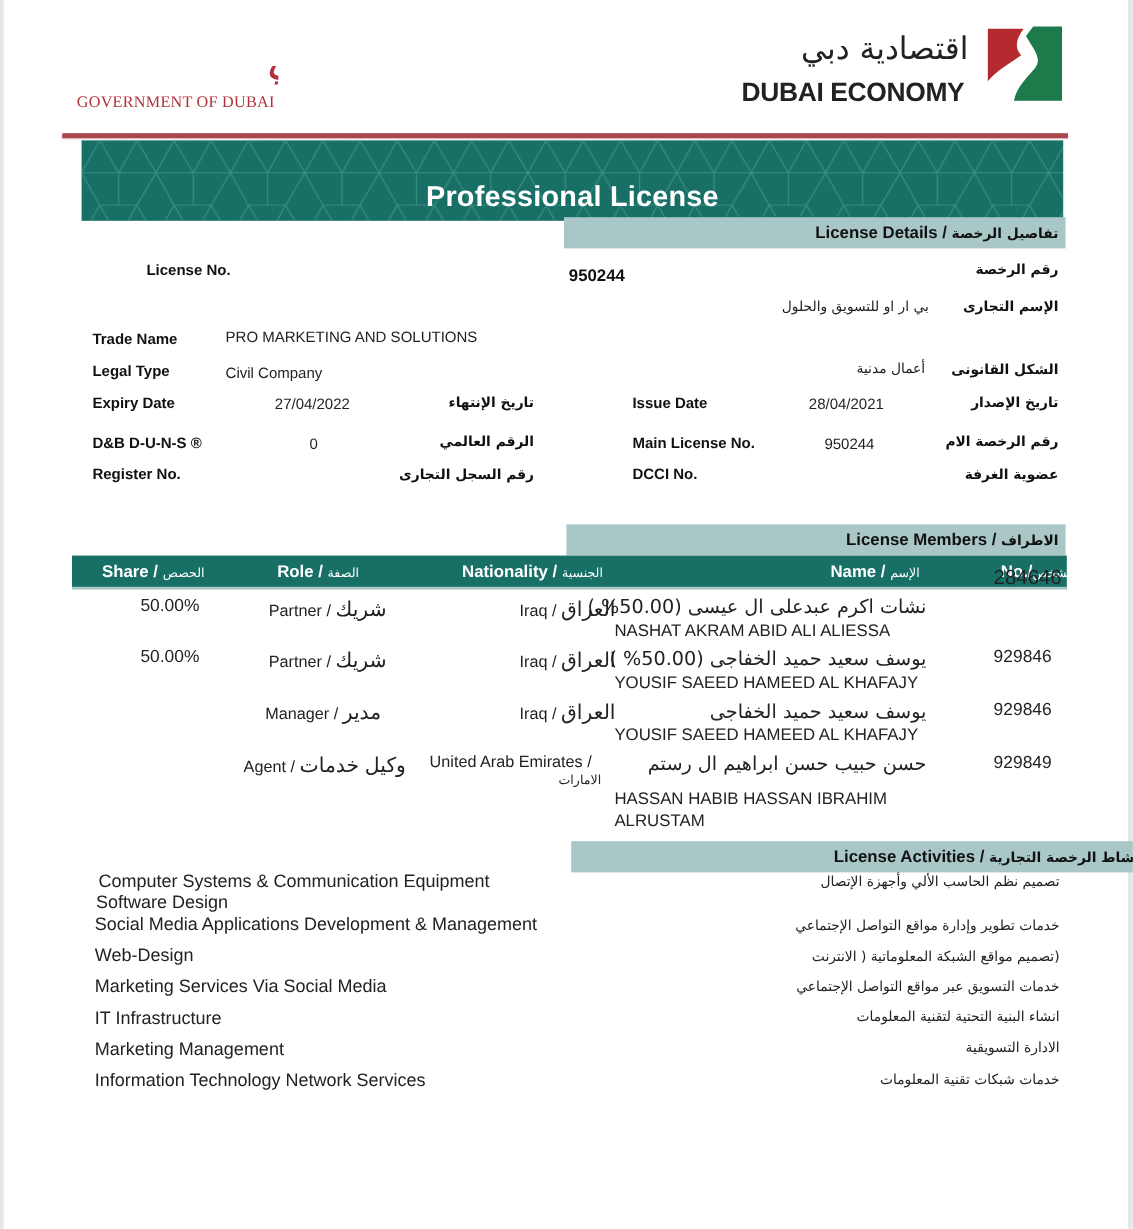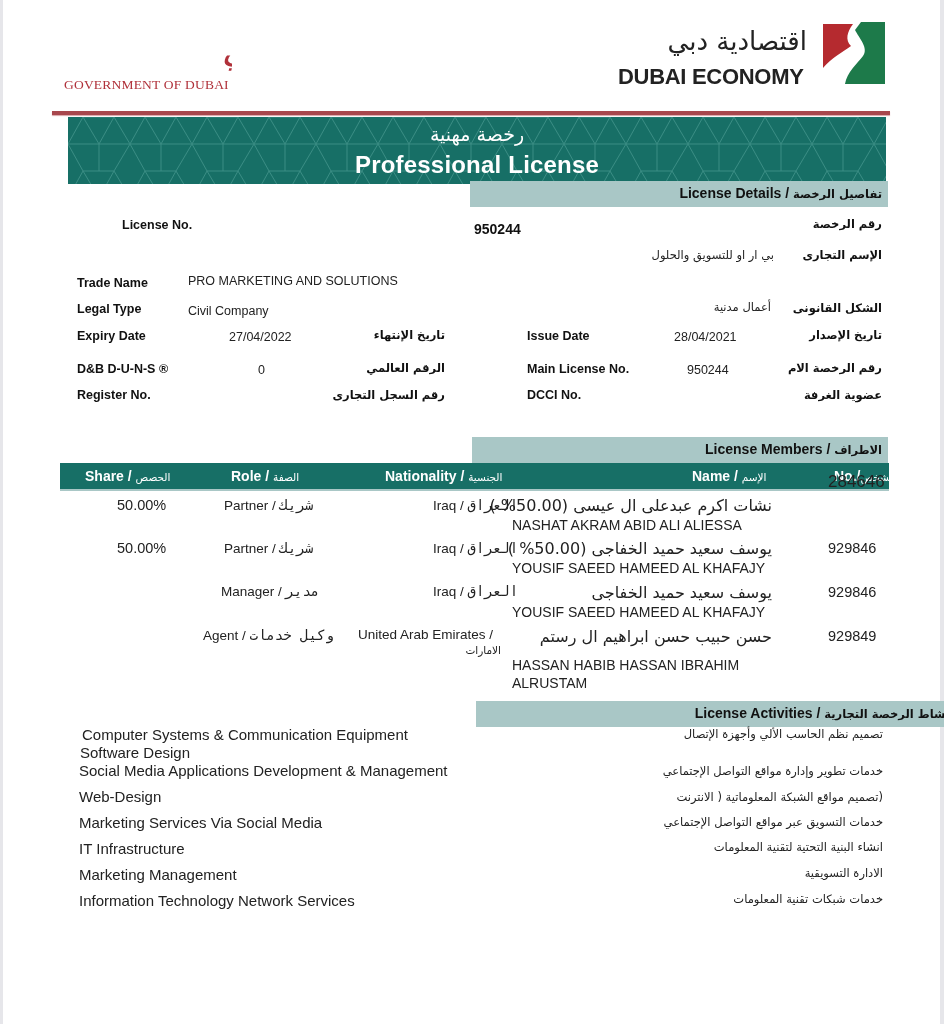--- a/index.html
+++ b/index.html
@@ -40,21 +40,21 @@
   .val-big { position: absolute; font-size: 14px; font-weight: bold; color: #111; }
 
   
   .tbl-head { position: absolute; left: 60px; top: 463px; width: 829px; height: 28px; background: #176f66; border-bottom: 2px solid #a9c7c6; }
   .th { position: absolute; top: 5px; color: #fff; font-size: 14px; font-weight: bold; white-space: nowrap; }
   .th .ar { font-family: "DejaVu Sans", sans-serif; font-size: 10.5px; font-weight: normal; }
 
   .cell { position: absolute; font-size: 14px; color: #222; white-space: nowrap; }
   .cell-ar { position: absolute; font-size: 16px; color: #222; white-space: nowrap; direction: rtl; font-family: "DejaVu Sans", sans-serif; }
   .cell-mix { position: absolute; font-size: 13.5px; color: #222; white-space: nowrap; }
-  .cell-mix .ar { font-family: Liberation Mono, monospace; font-size: 14px; }
+  .cell-mix .ar { font-family: Liberation Sans, sans-serif; font-size: 17px; }
 
   
   .act-en { position: absolute; font-size: 15px; color: #222; white-space: nowrap; }
   .act-ar { position: absolute; right: 61px; font-size: 11.5px; color: #222; white-space: nowrap; direction: rtl; font-family: "DejaVu Sans", sans-serif; }
 </style>
 </head>
 <body>
 
 <div class="page-edge-l"></div>
 <div class="page-edge-r"></div>
@@ -79,21 +79,20 @@
 
 <div class="banner">
   <svg class="pattern" width="818" height="67" viewBox="0 0 818 67">
     <defs>
       <pattern id="geo" width="62" height="54" patternUnits="userSpaceOnUse">
         <path d="M0 27 L15 0 L46 0 L62 27 L46 54 L15 54 Z M15 0 L31 27 L46 0 M31 27 L31 54 M0 27 L31 27 L62 27" fill="none" stroke="#3a8d84" stroke-width="1"></path>
       </pattern>
     </defs>
     <rect width="818" height="67" fill="url(#geo)"></rect>
   </svg>
-  <div class="ar-title">رخصة مهنية</div>
   <div class="en-title">Professional License</div>
 </div>
 
 <div class="sec-bar" style="left:470px; top:181px; width:418px;padding-left:28px;">
   <div class="lbl">
     <span>License Details</span><span> / </span><span class="ar">تفاصيل الرخصة</span>
   </div>
 </div>
 
 <div class="lbl-en" style="left:77px; top:218px;padding-left:45px;">License No.</div>

